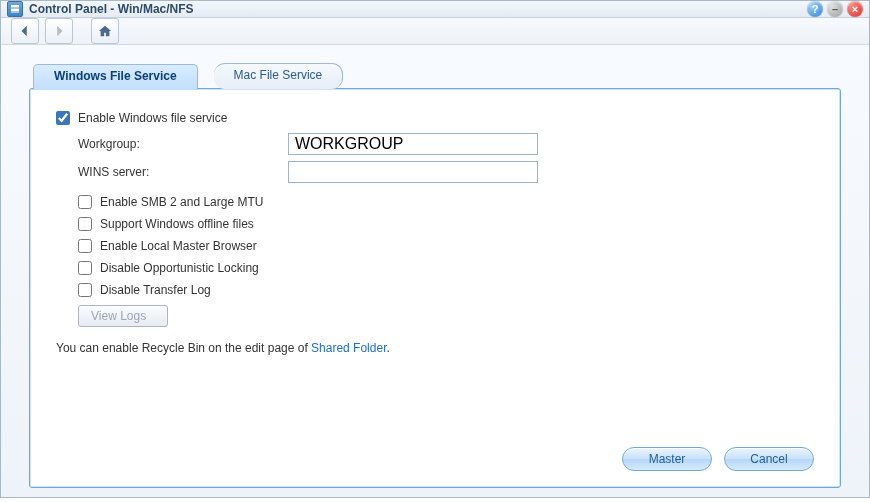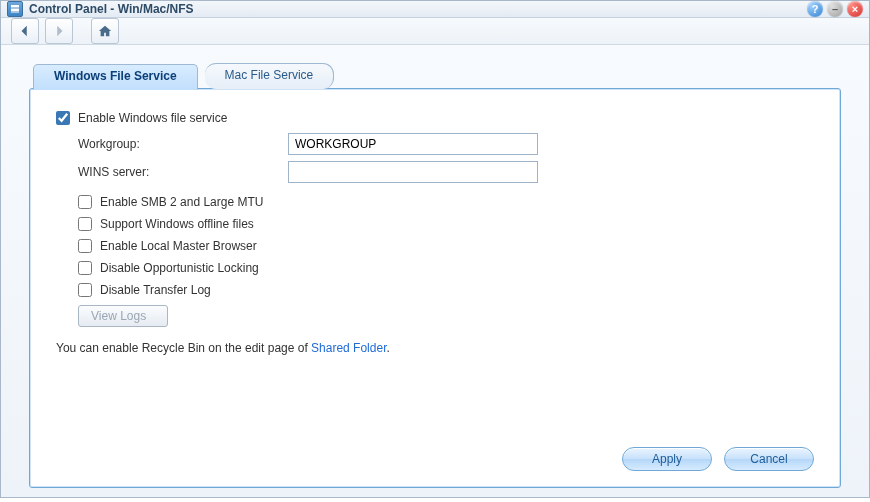--- a/index.html
+++ b/index.html
@@ -74,21 +74,21 @@
   }
   .tool-btn.disabled { color:#b0bcc8; cursor:default; }
   .tool-btn svg { width:14px; height:14px; fill:currentColor; }
   .content-area {
     flex:1;
     padding: 18px 28px 18px 28px;
     position:relative;
   }
   .tabstrip {
     display:flex;
-    gap:7px;
+    gap:16px;
     position:relative;
     z-index:2;
     margin-left:4px;
   }
   .tab {
     padding: 4px 20px 6px 20px;
     border:1px solid #9fb8d4;
     border-bottom:none;
     border-top-left-radius:5px;
     border-top-right-radius:5px;
@@ -126,21 +126,21 @@
   .check-row input[type="checkbox"]{
     width:14px; height:14px; margin:0 8px 0 0; accent-color:#3a78b5;
   }
   .indent { margin-left:22px; }
   .field-row { display:flex; align-items:center; margin-bottom:6px; }
   .field-row label { width:210px; color:#333; }
   .field-row input[type="text"]{
     width:250px; height:22px;
     border:1px solid #9fb4c8;
     padding:2px 6px;
-    font-family:inherit; font-size:12px;
+    font-family:inherit; font-size:16px;
   }
   .small-btn {
     display:inline-block;
     min-width:90px;
     padding:3px 12px;
     border:1px solid #a9b7c5;
     border-radius:3px;
     background:linear-gradient(#fbfcfe,#e5ebf2);
     color:#6a7b8c;
     cursor:pointer;
@@ -252,19 +252,19 @@
           <span class="small-btn disabled">View Logs</span>
         </div>
 
         <div class="hint">
           <span>You can enable Recycle Bin on the edit page of </span><a href="#">Shared Folder</a><span>.</span>
         </div>
 
       </div>
 
       <div class="footer">
-        <div class="pill-btn">Apply</div>
+        <div class="pill-btn">Master</div>
         <div class="pill-btn">Cancel</div>
       </div>
     </div>
 
   </div>
 </div>
 
 </body></html>

